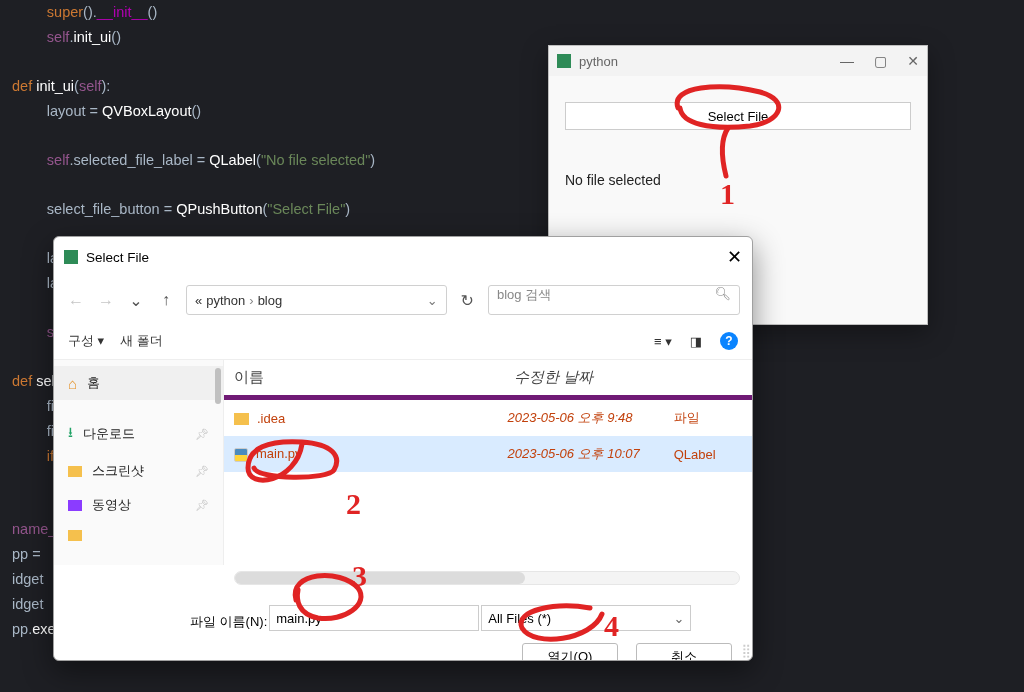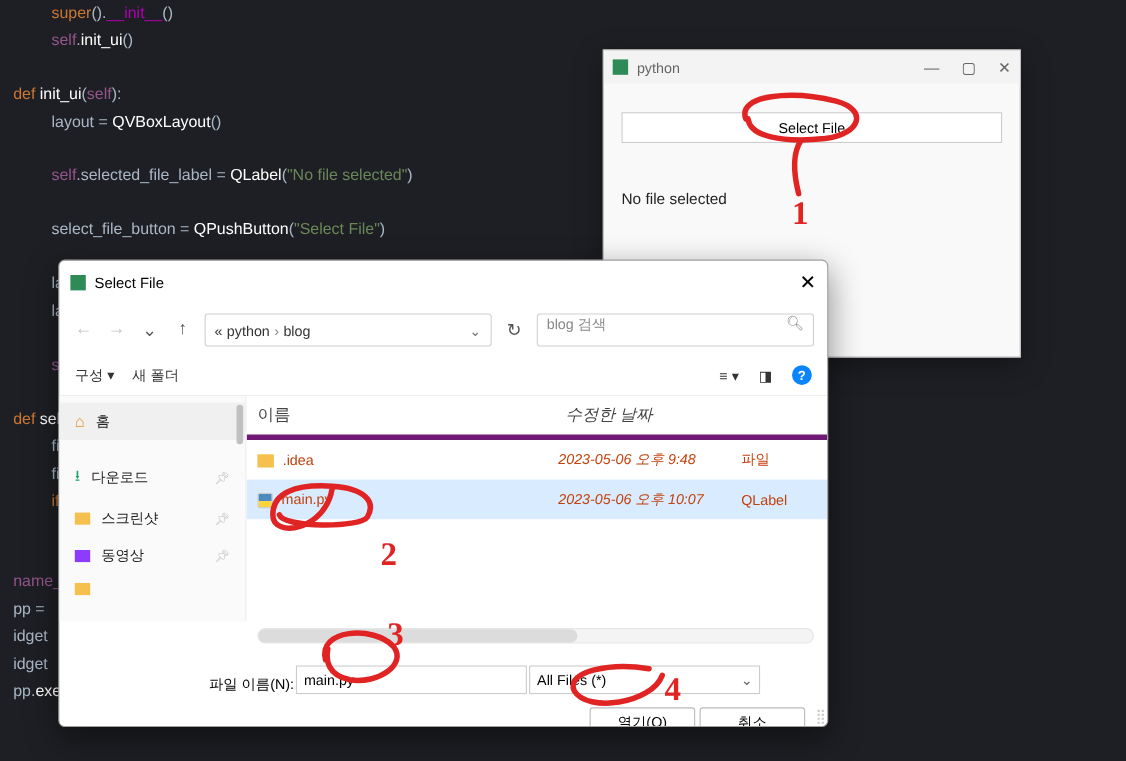--- a/index.html
+++ b/index.html
@@ -109,21 +109,21 @@
 .dlg .hscroll-track { margin: 6px 12px 0 180px; height:14px; background:#f4f4f4; border:1px solid #e6e6e6; border-radius:8px; position:relative;}
 .dlg .hscroll-thumb { position:absolute; left:0; top:0; height:100%; width:290px; background:#dcdcdc; border-radius:8px; }
 
 .dlg .bottom { padding: 20px 16px 14px 16px; display:flex; flex-direction:column; gap:12px; }
 .dlg .row1 { display:flex; align-items:flex-end; gap:2px; }
 .dlg .lbl { font-size:13px; margin-left: 120px; }
 .dlg .fname { flex:0 0 210px; height:26px; border:1px solid #ccc; font-size:13px; padding:0 6px; }
 .dlg .ftype { flex:0 0 210px; height:26px; border:1px solid #ccc; font-size:13px; padding:0 6px;
   display:flex; align-items:center; }
 .dlg .ftype .dd { margin-left:auto; color:#666; }
-.dlg .row2 { display:flex; gap:4px; justify-content:flex-end; padding-right: 4px;}
+.dlg .row2 { display:flex; gap:18px; justify-content:flex-end; padding-right: 4px;}
 .dlg .btn { width:96px; height:28px; border:1px solid #bbb; border-radius:3px; background:#fff;
   display:flex; align-items:center; justify-content:center; font-size:13px; cursor:pointer;}
 .dlg .grip { position:absolute; right:4px; bottom:2px; color:#ccc; font-size:13px; letter-spacing:-3px;}
 
 
 .anno { position:absolute; inset:0; pointer-events:none; }
 .anno svg { position:absolute; inset:0; width:1024px; height:692px; }
 .anno path, .anno circle, .anno ellipse { fill:none; stroke:#e02424; stroke-width:5px; stroke-linecap:round; }
 .anno text { fill:#e02424; font-size:30px; font-weight:bold; font-family: "Comic Sans MS", cursive; }
 </style>

